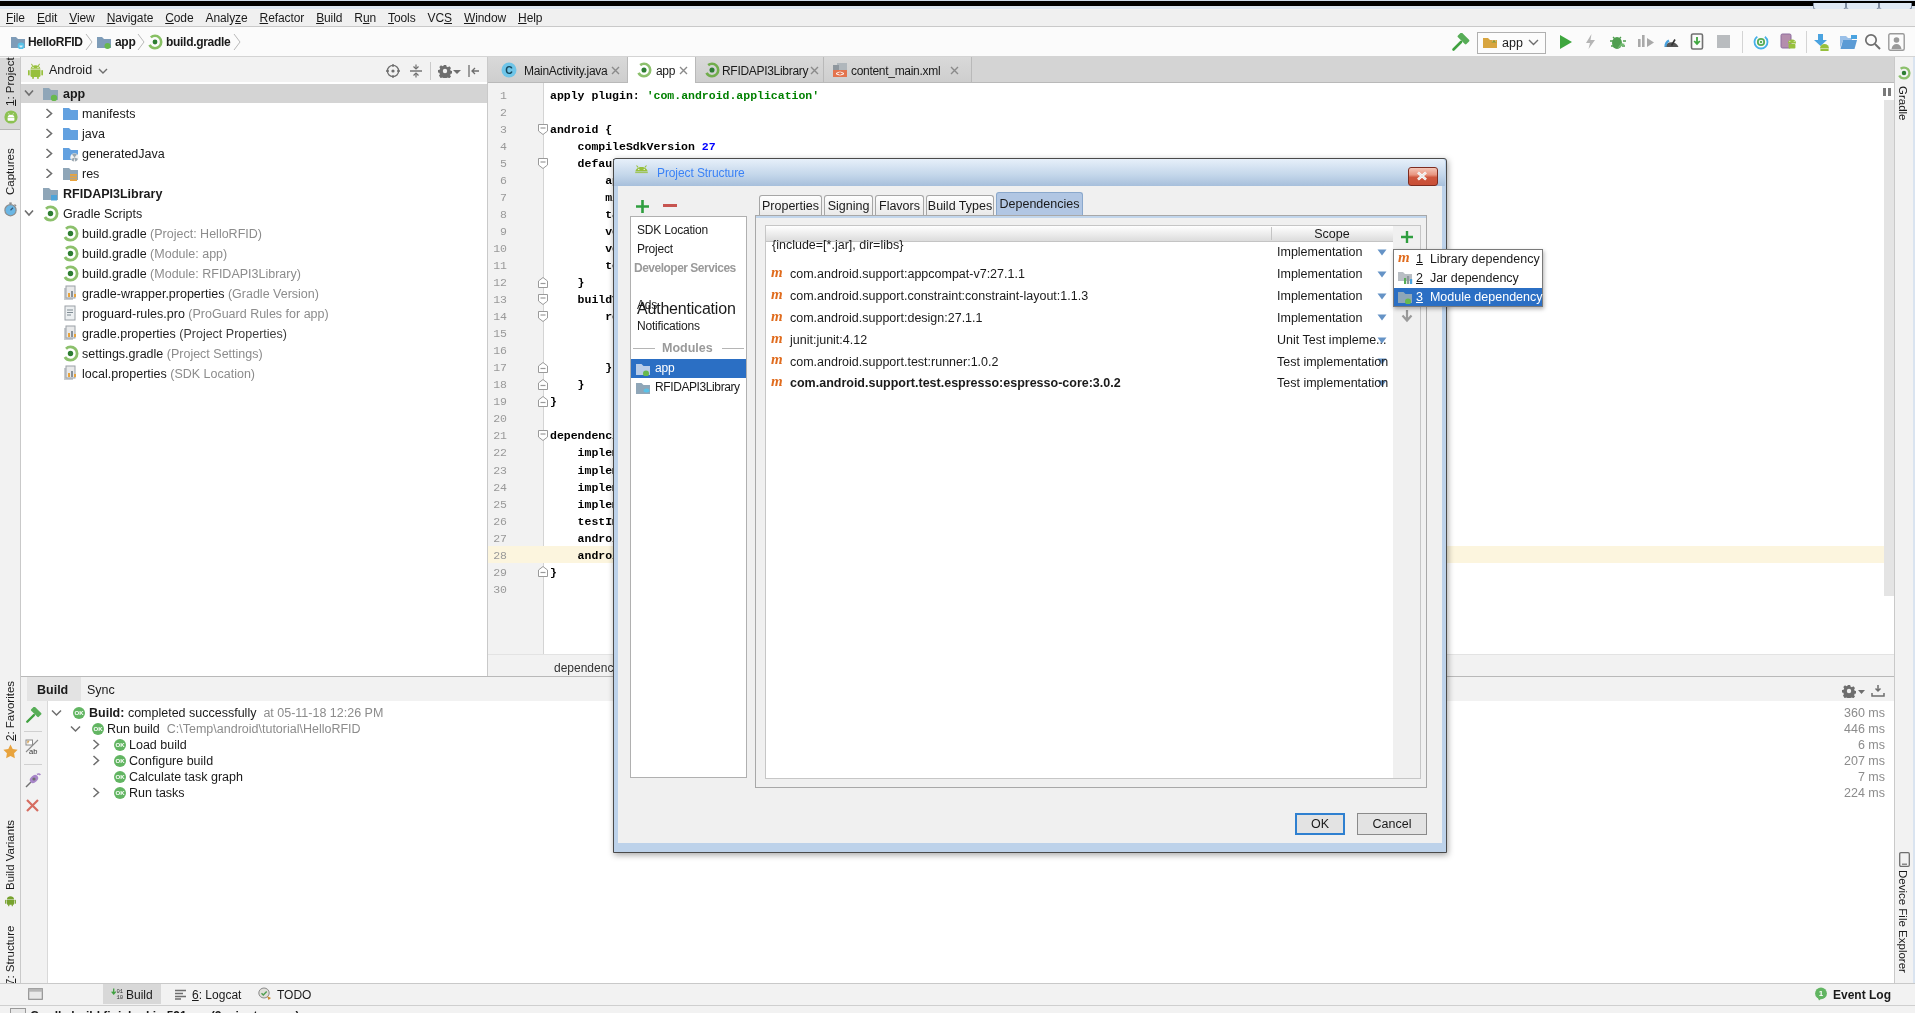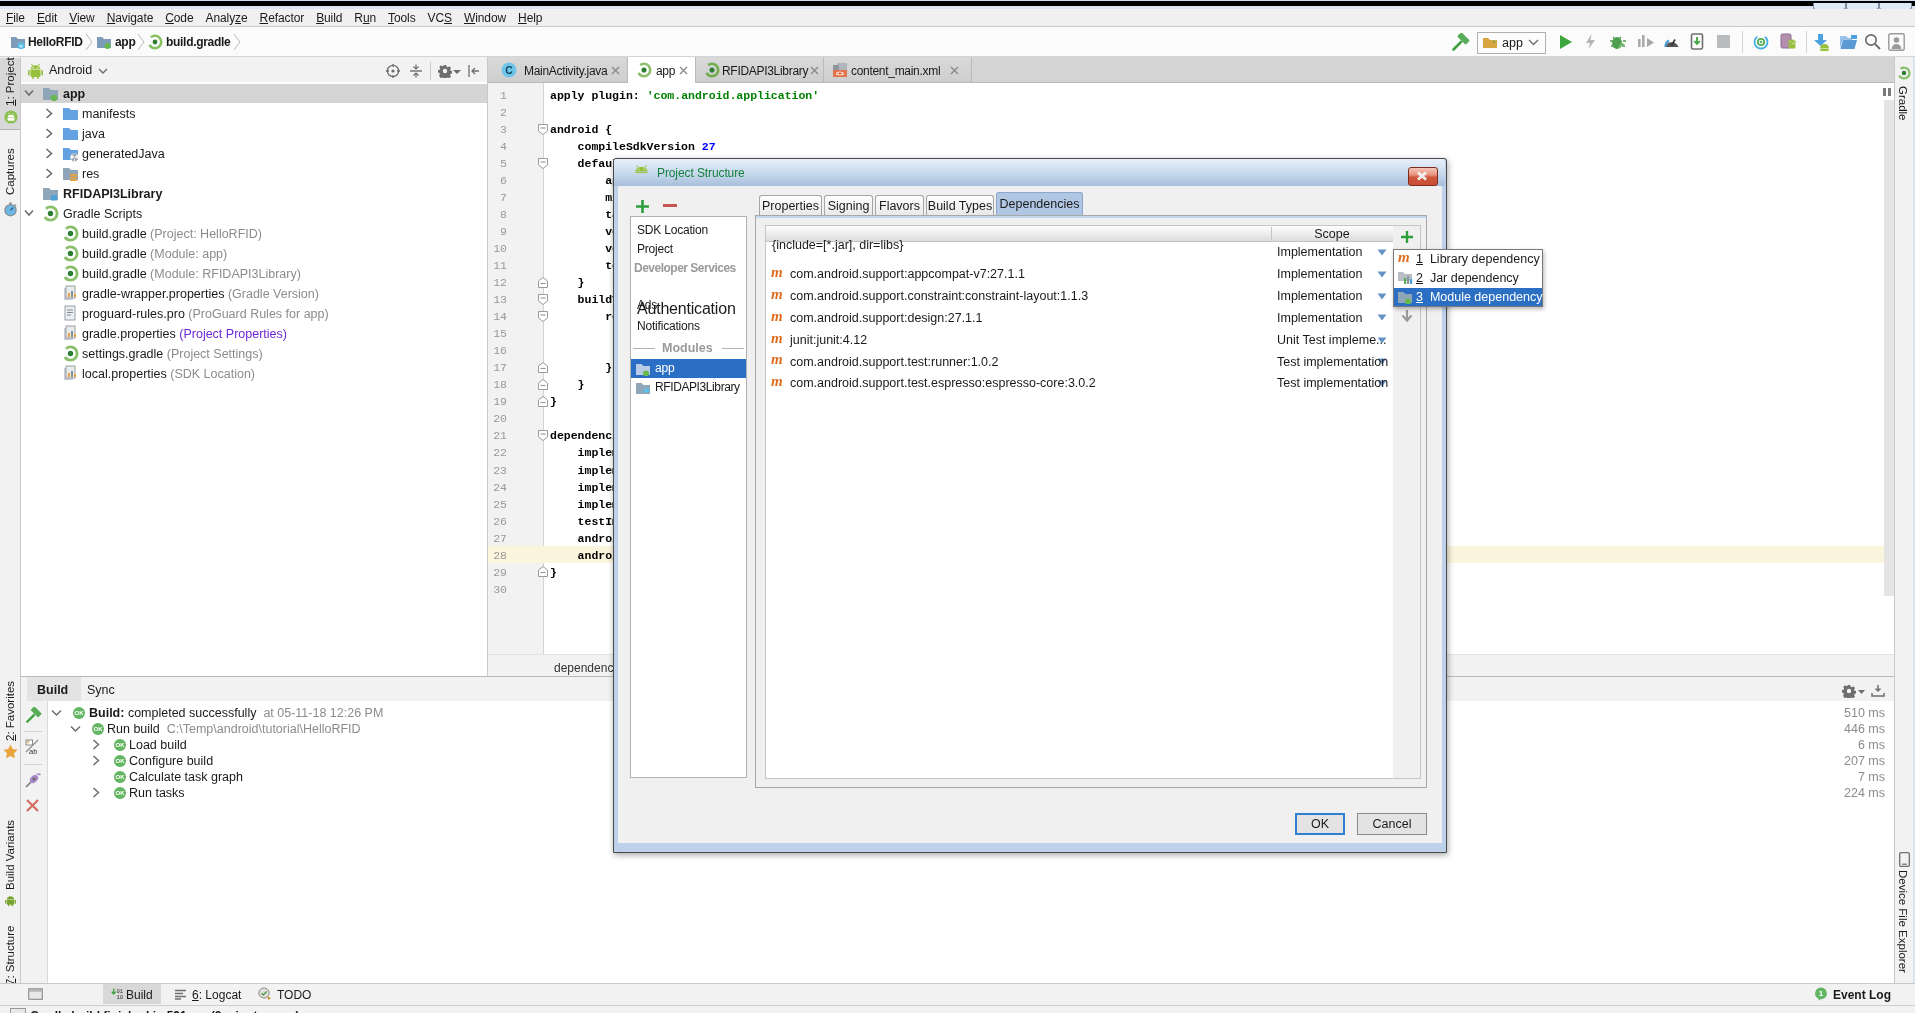--- a/index.html
+++ b/index.html
@@ -280,21 +280,21 @@
         </g>
       </svg>
 <div class="abs" style="left:82px;top:307px;font-size:12.5px;">proguard-rules.pro <span style="color:#8c8c8c">(ProGuard Rules for app)</span></div>
 <svg class="abs" style="left:63px;top:325px" width="15" height="16">
         <rect x="1" y="3" width="9" height="12" fill="#c8ccd0"></rect>
         <rect x="3" y="1" width="9" height="12" fill="#e8e9ea" stroke="#9aa0a6" stroke-width="1"></rect>
         <rect x="5" y="8" width="2" height="4" fill="#e8a33d"></rect>
         <rect x="8" y="6" width="2" height="6" fill="#889097"></rect>
         <rect x="11" y="9" width="2" height="3" fill="#e8a33d"></rect>
       </svg>
-<div class="abs" style="left:82px;top:327px;font-size:12.5px;">gradle.properties <span style="color:#6d28d9">(Project Properties)</span></div>
+<div class="abs" style="left:82px;top:327px;font-size:12.5px;">gradle.properties <span style="color:#404040">(Project Properties)</span></div>
 <svg class="abs" style="left:62px;top:345px" width="17" height="17" viewBox="0 0 17 17">
         <circle cx="8.5" cy="8.5" r="6.6" fill="none" stroke="#8cc06c" stroke-width="2.8" stroke-dasharray="24 9" stroke-dashoffset="7"></circle>
         <circle cx="8.5" cy="8.5" r="2.7" fill="#2d7d32"></circle>
       </svg>
 <div class="abs" style="left:82px;top:347px;font-size:12.5px;">settings.gradle <span style="color:#8c8c8c">(Project Settings)</span></div>
 <svg class="abs" style="left:63px;top:365px" width="15" height="16">
         <rect x="1" y="3" width="9" height="12" fill="#c8ccd0"></rect>
         <rect x="3" y="1" width="9" height="12" fill="#e8e9ea" stroke="#9aa0a6" stroke-width="1"></rect>
         <rect x="5" y="8" width="2" height="4" fill="#e8a33d"></rect>
         <rect x="8" y="6" width="2" height="6" fill="#889097"></rect>
@@ -559,21 +559,21 @@
 <div class="abs" style="left:129px;top:754px;">Configure build</div>
 <circle class="abs" style="left:114px;top:771px;width:12px;height:12px;border-radius:50%;background:#62b562;"></circle>
 <div class="abs" style="left:115.5px;top:774px;font-size:6px;font-weight:bold;color:#fff;">OK</div>
 <div class="abs" style="left:129px;top:770px;">Calculate task graph</div>
 <svg class="abs" style="left:92px;top:787px" width="8" height="11">
         <path d="M1.5 1l5 4.5-5 4.5" stroke="#6e6e6e" stroke-width="1.5" fill="none"></path>
       </svg>
 <circle class="abs" style="left:114px;top:787px;width:12px;height:12px;border-radius:50%;background:#62b562;"></circle>
 <div class="abs" style="left:115.5px;top:790px;font-size:6px;font-weight:bold;color:#fff;">OK</div>
 <div class="abs" style="left:129px;top:786px;">Run tasks</div>
-<div class="abs" style="left:1785px;top:706px;width:100px;text-align:right;color:#8c8c8c;">510 ms</div>
+<div class="abs" style="left:1785px;top:706px;width:100px;text-align:right;color:#8c8c8c;">360 ms</div>
 <div class="abs" style="left:1785px;top:722px;width:100px;text-align:right;color:#8c8c8c;">446 ms</div>
 <div class="abs" style="left:1785px;top:738px;width:100px;text-align:right;color:#8c8c8c;">6 ms</div>
 <div class="abs" style="left:1785px;top:754px;width:100px;text-align:right;color:#8c8c8c;">207 ms</div>
 <div class="abs" style="left:1785px;top:770px;width:100px;text-align:right;color:#8c8c8c;">7 ms</div>
 <div class="abs" style="left:1785px;top:786px;width:100px;text-align:right;color:#8c8c8c;">224 ms</div>
 <svg class="abs" style="left:1842px;top:684px" width="14" height="14" viewBox="0 0 14 14">
         <path fill="#6e6e6e" d="M5.8 1h2.4l.3 1.6 1.4.6 1.4-.9 1.7 1.7-.9 1.4.6 1.4 1.6.3v2.4l-1.6.3-.6 1.4.9 1.4-1.7 1.7-1.4-.9-1.4.6-.3 1.6H5.8l-.3-1.6-1.4-.6-1.4.9L1 11.6l.9-1.4-.6-1.4L-.3 8.5 0 6.1l1.6-.3.6-1.4-.9-1.4L3 1.3l1.4.9 1.4-.6z"></path>
         <circle cx="7" cy="7" r="2.2" fill="#f2f2f2"></circle>
       </svg>
 <svg class="abs" style="left:1858px;top:690px" width="7" height="5">
@@ -627,21 +627,21 @@
 <div class="abs" style="left:614px;top:159px;width:831px;height:27px;background:linear-gradient(#e7f0fa,#c3d6ea 60%,#a7bfdb);border-radius:3px 3px 0 0;"></div>
 <svg class="abs" style="left:632px;top:164px" width="19" height="16" viewBox="0 0 19 16">
         <g fill="#97c03c">
           <path d="M3.2 8.2h12.6v.9H3.2z"></path>
           <path d="M3.3 7.6C3.7 4.9 6.3 3 9.5 3s5.8 1.9 6.2 4.6z"></path>
           <path d="M4.9 1.2l1.6 1.9-.8.6L4.1 1.8zM14.1 1.2l-1.6 1.9.8.6 1.6-1.9z"></path>
         </g>
         <circle cx="6.8" cy="5.4" r="0.6" fill="#fff"></circle>
         <circle cx="12.2" cy="5.4" r="0.6" fill="#fff"></circle>
       </svg>
-<div class="abs" style="left:657px;top:166px;font-size:12px;letter-spacing:-0.1px;color:#15803d;">Project Structure</div>
+<div class="abs" style="left:657px;top:166px;font-size:12px;letter-spacing:-0.1px;color:#3b82f6;">Project Structure</div>
 <div class="abs" style="left:1408px;top:167px;width:28px;height:17px;background:linear-gradient(#f4c6b8 0%,#e89580 40%,#ce563d 55%,#c94f36 100%);border:1px solid #7e2c20;border-radius:3px;"></div>
 <svg class="abs" style="left:1416px;top:171px" width="12" height="10">
         <path d="M2 1.5l8 7M10 1.5l-8 7" stroke="#fff" stroke-width="2.6"></path>
         <path d="M2 1.5l8 7M10 1.5l-8 7" stroke="#e8e8e8" stroke-width="1.2"></path>
       </svg>
 <div class="abs" style="left:618px;top:186px;width:824px;height:657px;background:#f0f0f0;"></div>
 
 <svg class="abs" style="left:635px;top:199px" width="15" height="15">
         <path d="M7.5 1v13M1 7.5h13" stroke="#2f9e3f" stroke-width="2.6"></path>
       </svg>
@@ -712,21 +712,21 @@
 <svg class="abs" style="left:1377px;top:337px" width="10" height="7">
           <path d="M0.5 0.5h9L5 6.5z" fill="#6593c6"></path>
         </svg>
 <div class="abs" style="left:771px;top:351px;width:14px;font-family:'Liberation Serif',serif;font-style:italic;font-weight:bold;font-size:15px;color:#e06c1e;">m</div>
 <div class="abs" style="left:790px;top:354.5px;">com.android.support.test:runner:1.0.2</div>
 <svg class="abs" style="left:1377px;top:358px" width="10" height="7">
           <path d="M0.5 0.5h9L5 6.5z" fill="#6593c6"></path>
         </svg>
 <div class="abs" style="left:1277px;top:354.5px;">Test implementation</div>
 <div class="abs" style="left:771px;top:373px;width:14px;font-family:'Liberation Serif',serif;font-style:italic;font-weight:bold;font-size:15px;color:#e06c1e;">m</div>
-<div class="abs" style="left:790px;top:376px;">com.android.support.test.espresso:espresso-core:3.0.2</div>
+<div class="abs" style="left:790px;top:376px;font-weight:bold;">com.android.support.test.espresso:espresso-core:3.0.2</div>
 <svg class="abs" style="left:1377px;top:380px" width="10" height="7">
           <path d="M0.5 0.5h9L5 6.5z" fill="#6593c6"></path>
         </svg>
 <div class="abs" style="left:1277px;top:376px;">Test implementation</div>
 </div>
 
 <div class="abs" style="left:1393px;top:225px;width:28px;height:554px;background:#f0f0f0;border:1px solid #c6c6c6;border-left:none;box-sizing:border-box;"></div>
 <svg class="abs" style="left:1400px;top:230px" width="14" height="14">
         <path d="M7 1v12M1 7h12" stroke="#2f9e3f" stroke-width="2.4"></path>
       </svg>

